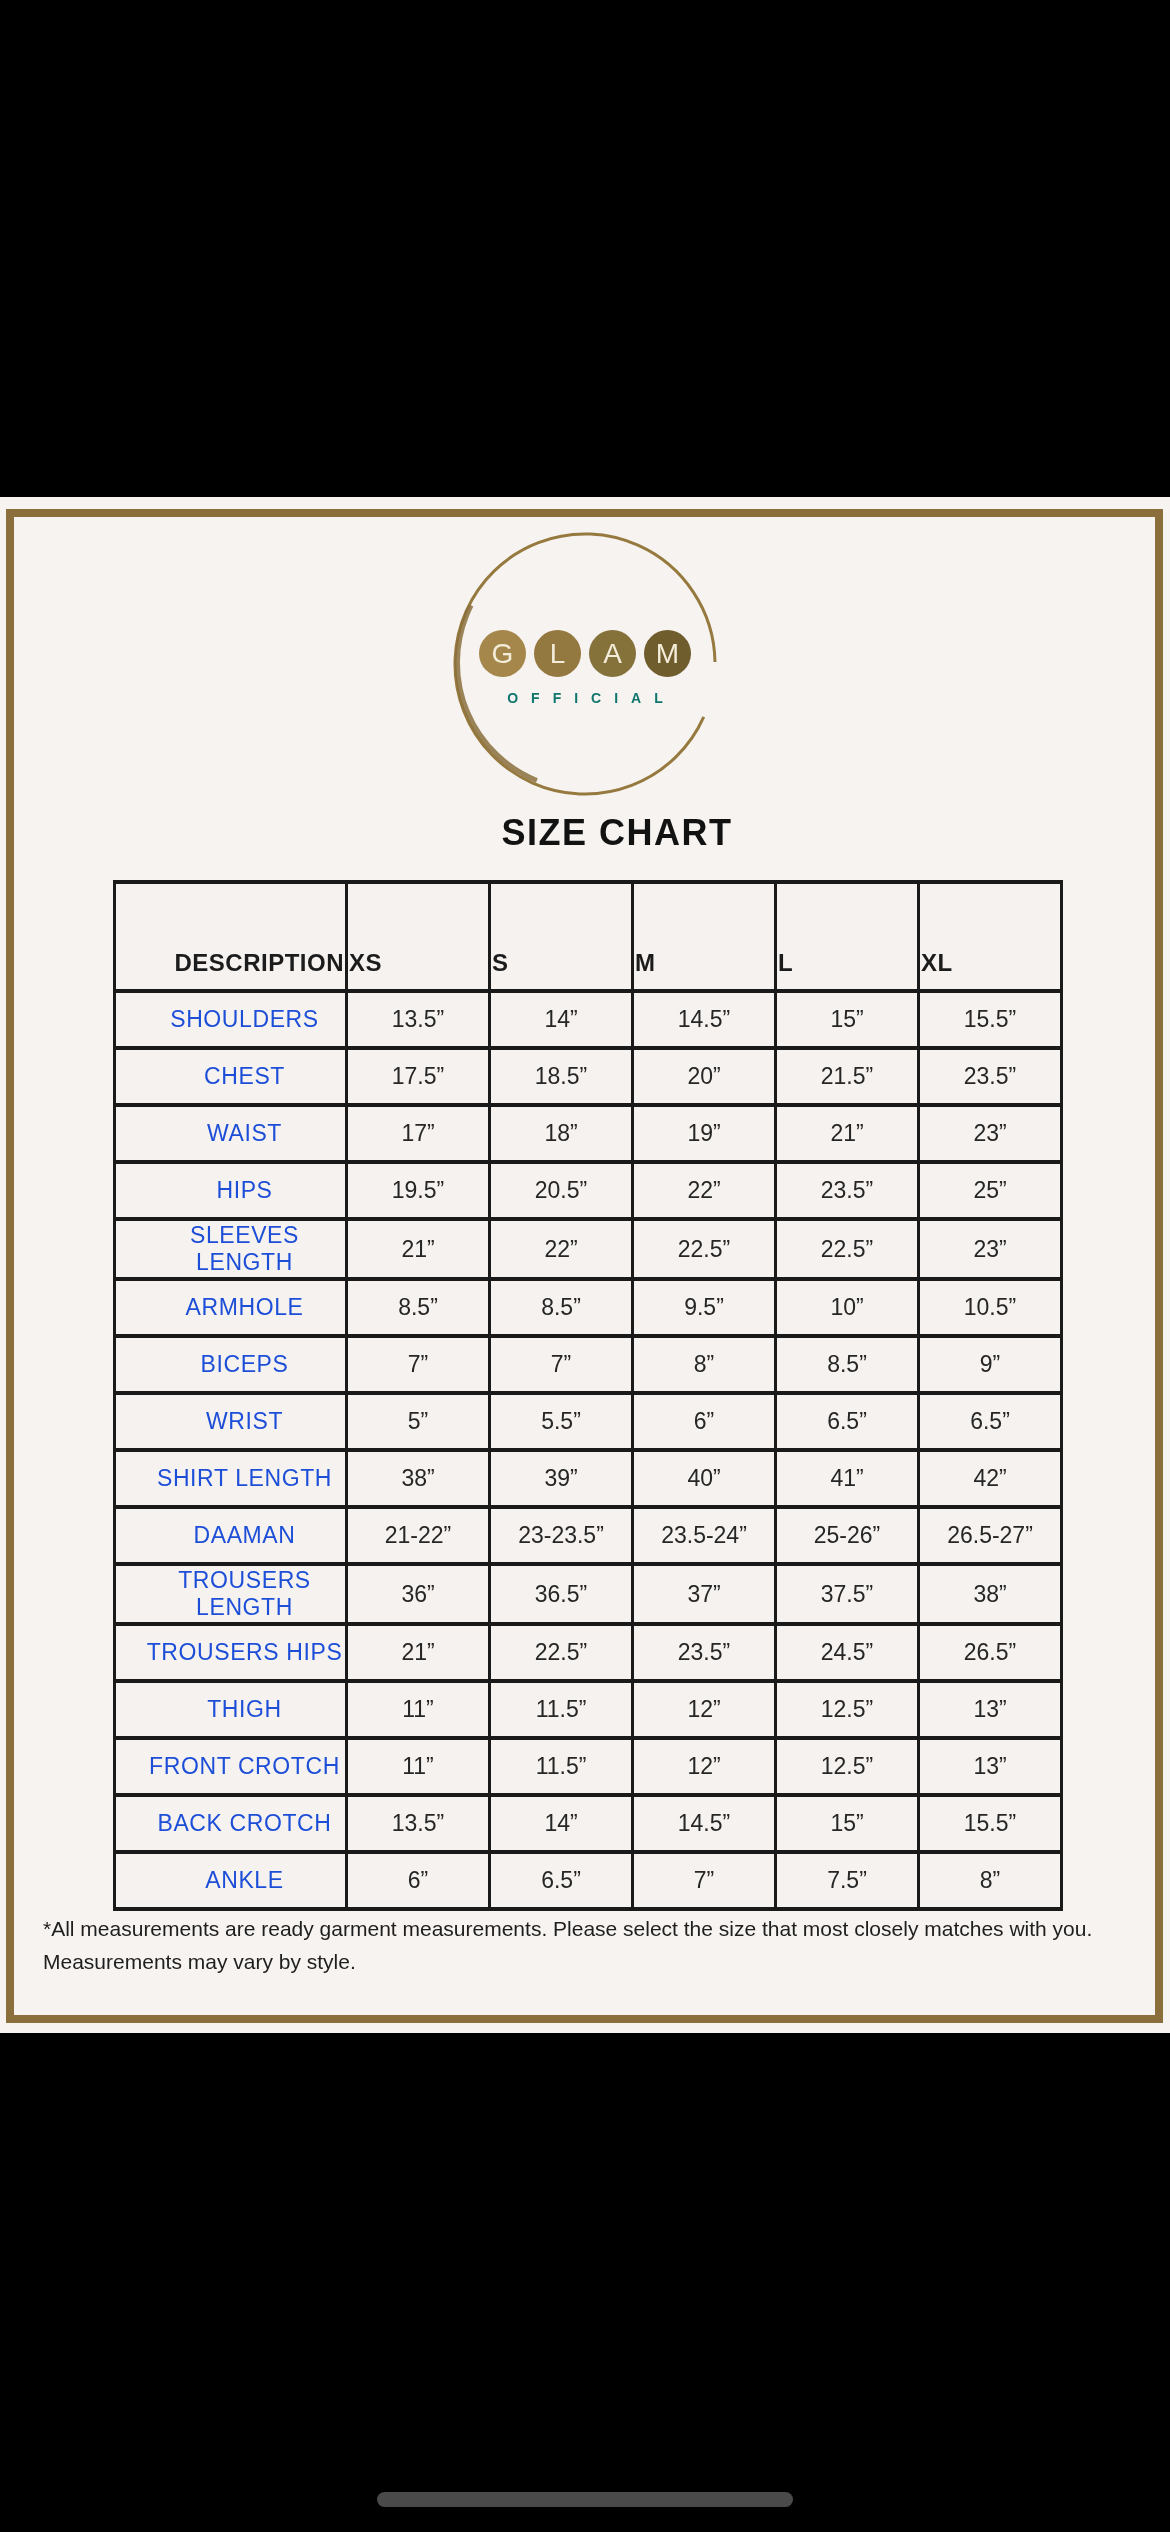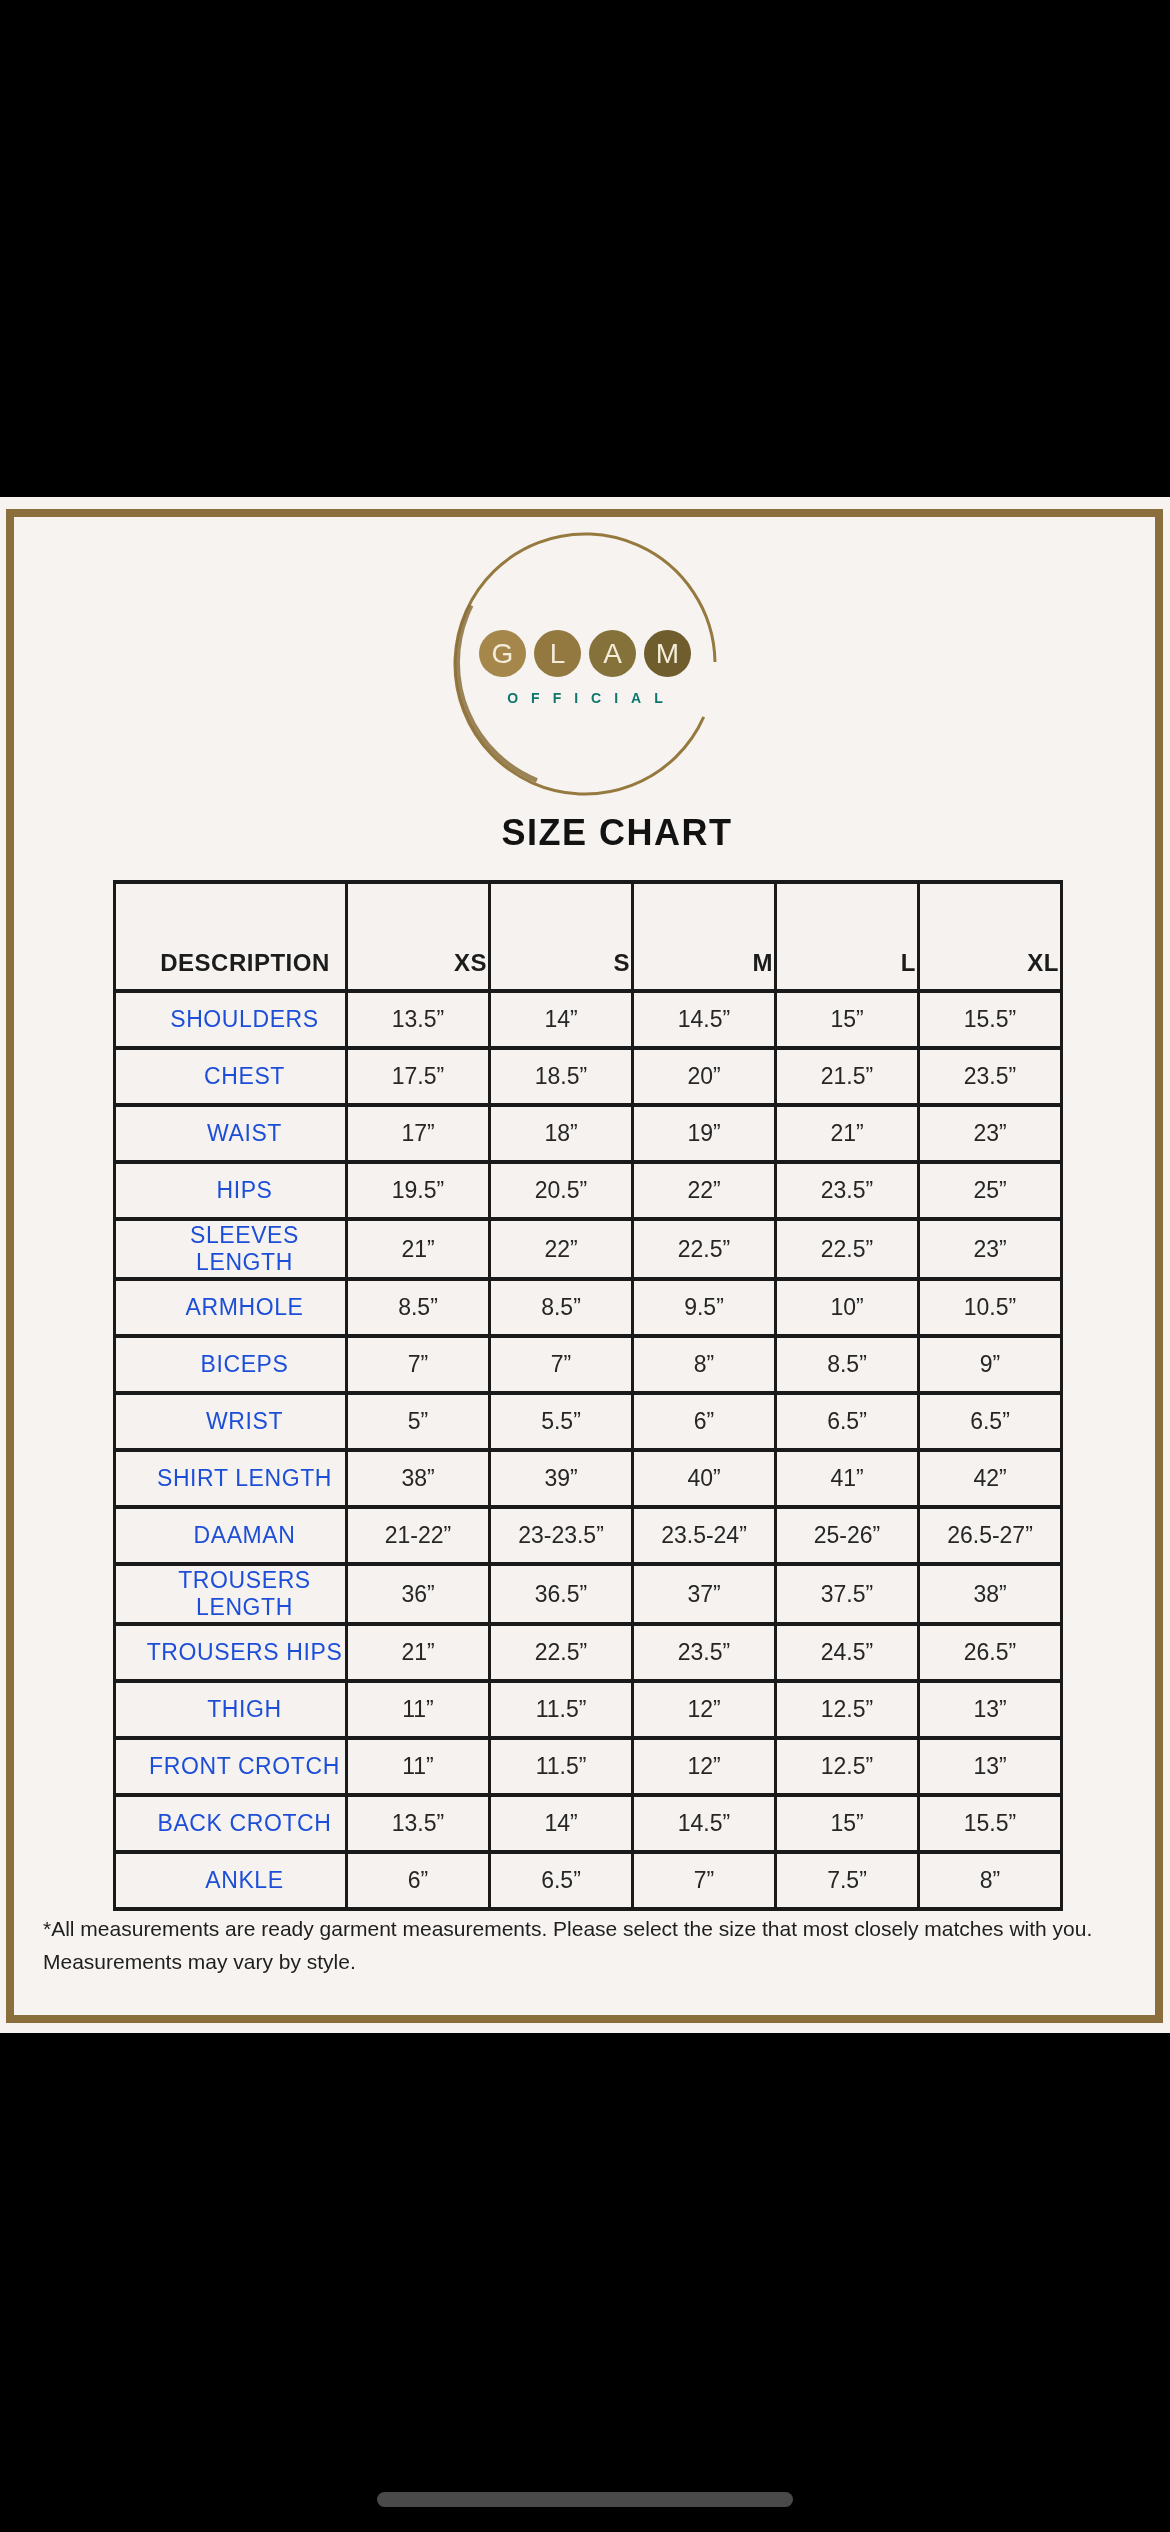--- a/index.html
+++ b/index.html
@@ -65,23 +65,23 @@
   table { border-collapse: collapse; width: 100%; table-layout: fixed; }
   col.desc-col { width: 232px; }
   td, th {
     border: 3px solid #1a1a1a;
     border-top-width: 4px; border-bottom-width: 4px;
     background: #f5f2ef;
   }
   thead th {
     height: 92px; vertical-align: bottom; padding-bottom: 12px;
     font-size: 24px; font-weight: 700; color: #1c1c1c;
-    letter-spacing: 0.5px; text-align: right;
-  }
-  thead th.desc { text-align: center; padding-left: 30px; }
+    letter-spacing: 0.5px; text-align: left;
+  }
+  thead th.desc { text-align: right; padding-left: 30px; }
   tbody td { height: 51px; vertical-align: middle; }
   .label-cell {
     text-align: center; padding-left: 29px;
     font-size: 23px; color: #1d4ed8; letter-spacing: 0.6px;
   }
   .value-cell { text-align: center; font-size: 23px; color: #262626; }
 
   .footnote {
     position: absolute; top: 1416px; left: 43px; right: 55px;
     text-align: left; font-size: 21px; line-height: 1.55;

